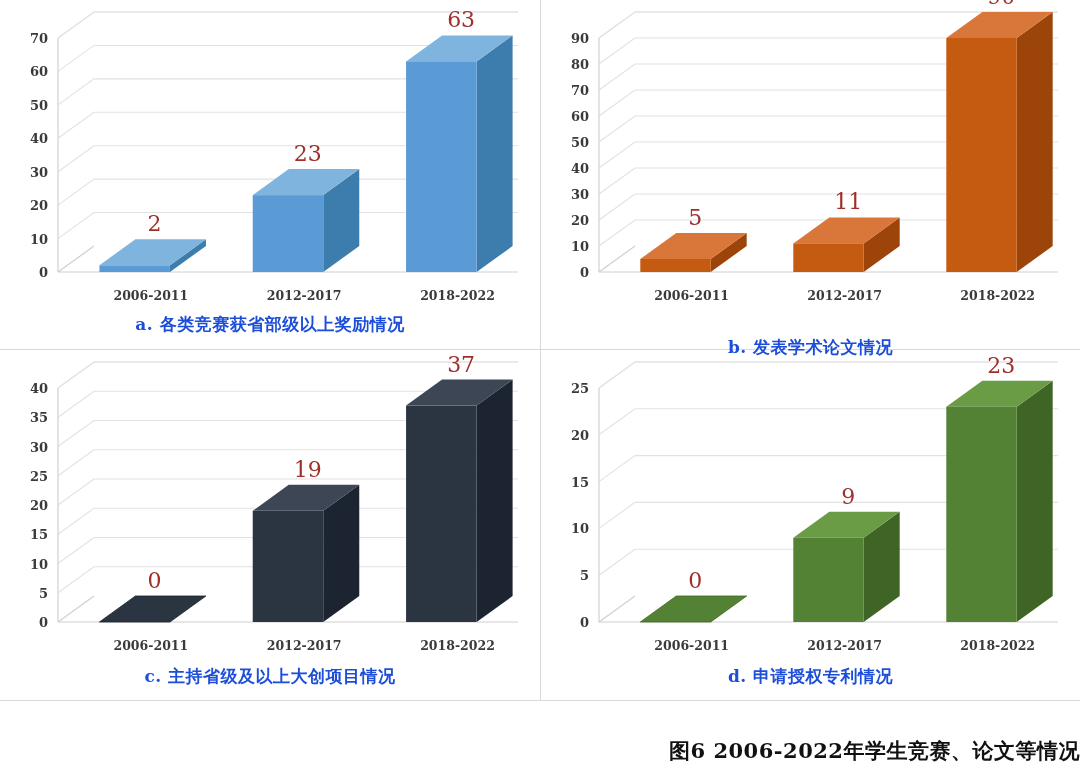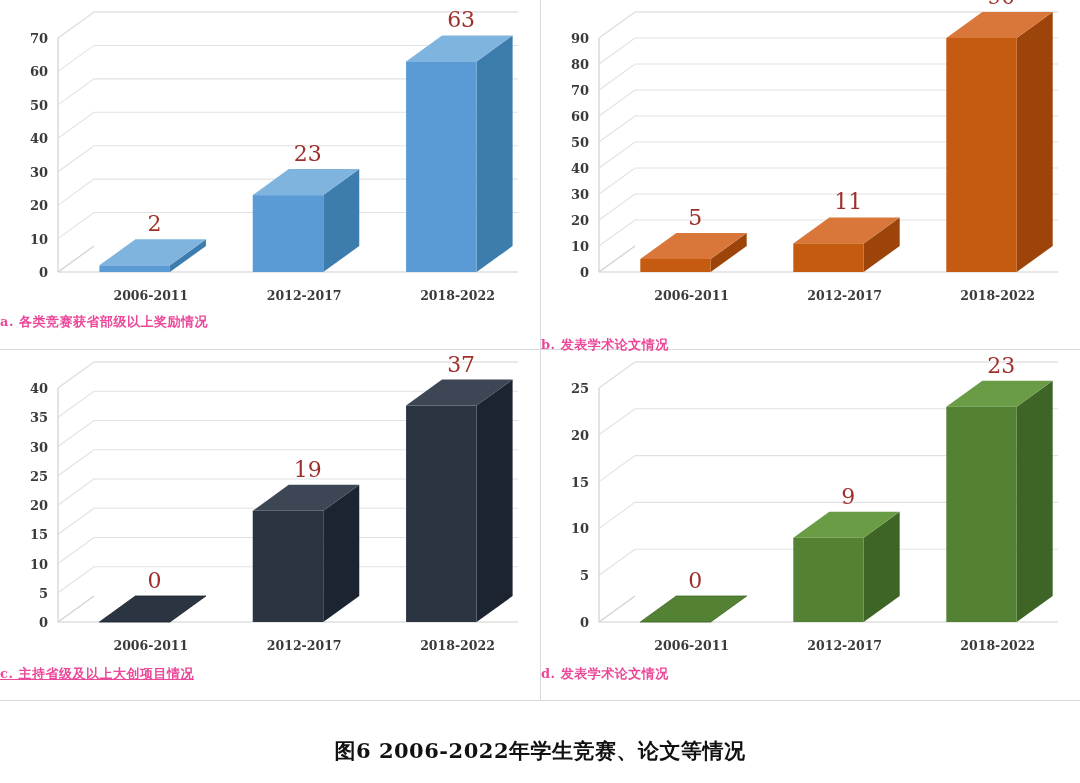--- a/index.html
+++ b/index.html
@@ -13,31 +13,31 @@
 
   .panel{position:absolute;box-sizing:border-box;}
   .divider{position:absolute;background:#d9d9d9;}
   .v-div{width:1px;top:0;bottom:83px;}
   .h-div{height:1px;left:0;right:0;}
 
   .chart-svg{position:absolute;left:0;top:0;}
 
   .panel-caption{
     position:absolute;left:0;right:0;
-    text-align:left;
-    color:#ec4899;
+    text-align:center;
+    color:#1d4ed8;
     font-weight:bold;
     font-family:"DejaVu Serif","Liberation Serif",serif;
-    font-size:13px;
+    font-size:17px;
     letter-spacing:.5px;
   }
 
   .fig-caption{
     position:absolute;left:0;right:0;top:737px;
-    text-align:center;
+    text-align:right;
     color:#111111;
     font-weight:bold;
     font-family:"DejaVu Serif","Liberation Serif",serif;
     font-size:21px;
     letter-spacing:.5px;
   }
 
   text{font-family:"DejaVu Serif","Liberation Serif",serif;}
   .ytick{font-size:13px;font-weight:bold;fill:#3a3a3a;}
   .xtick{font-size:12.5px;font-weight:bold;fill:#3a3a3a;}
@@ -186,21 +186,21 @@
         <text x="307.8" y="126.85000000000002" text-anchor="middle" class="dlabel" fill="#9e2f2a">19</text>
         <text x="304.2" y="300" text-anchor="middle" class="xtick">2012-2017</text>
         <g>
           <path d="M 476.6 55.54999999999998 L 512.6 29.549999999999983 L 512.6 246 L 476.6 272 Z" fill="#1b2430"></path>
           <path d="M 406.0666666666667 55.54999999999998 L 442.0666666666667 29.549999999999983 L 512.6 29.549999999999983 L 476.6 55.54999999999998 Z" fill="#3c4654"></path>
           <rect x="406.0666666666667" y="55.54999999999998" width="70.53333333333335" height="216.45000000000002" fill="#2b3441"></rect>
         </g>
         <text x="461.1333333333334" y="21.549999999999983" text-anchor="middle" class="dlabel" fill="#9e2f2a">37</text>
         <text x="457.53333333333336" y="300" text-anchor="middle" class="xtick">2018-2022</text>
       </svg>
-    <div class="panel-caption" style="top:315px;text-decoration:underline;">c. 主持省级及以上大创项目情况</div>
+    <div class="panel-caption" style="top:315px;">c. 主持省级及以上大创项目情况</div>
   </div>
 
   <div class="panel" style="left:541px;top:350px;width:539px;height:350px;">
     <svg class="chart-svg" width="539" height="310" viewBox="0 0 539 310">
         <path d="M 58 225.2 L 94 199.2 L 517 199.2" class="gridline"></path>
         <path d="M 58 178.39999999999998 L 94 152.39999999999998 L 517 152.39999999999998" class="gridline"></path>
         <path d="M 58 131.6 L 94 105.6 L 517 105.6" class="gridline"></path>
         <path d="M 58 84.79999999999998 L 94 58.79999999999998 L 517 58.79999999999998" class="gridline"></path>
         <path d="M 58 38 L 94 12 L 517 12" class="gridline"></path>
         <path d="M 58 38 L 94 12 L 517 12" class="gridline"></path>
@@ -226,17 +226,17 @@
         <text x="307.3" y="153.76" text-anchor="middle" class="dlabel" fill="#9e2f2a">9</text>
         <text x="303.7" y="300" text-anchor="middle" class="xtick">2012-2017</text>
         <g>
           <path d="M 475.69 56.72 L 511.69 30.72 L 511.69 246 L 475.69 272 Z" fill="#3f6526"></path>
           <path d="M 405.31 56.72 L 441.31 30.72 L 511.69 30.72 L 475.69 56.72 Z" fill="#6a9c46"></path>
           <rect x="405.31" y="56.72" width="70.38000000000001" height="215.28" fill="#548235"></rect>
         </g>
         <text x="460.3" y="22.72" text-anchor="middle" class="dlabel" fill="#9e2f2a">23</text>
         <text x="456.7" y="300" text-anchor="middle" class="xtick">2018-2022</text>
       </svg>
-    <div class="panel-caption" style="top:315px;">d. 发表学术论文情况</div>
+    <div class="panel-caption" style="top:315px;">d. 申请授权专利情况</div>
   </div>
 
   <div class="fig-caption">图6 2006-2022年学生竞赛、论文等情况</div>
 </div>
 
 </body></html>

